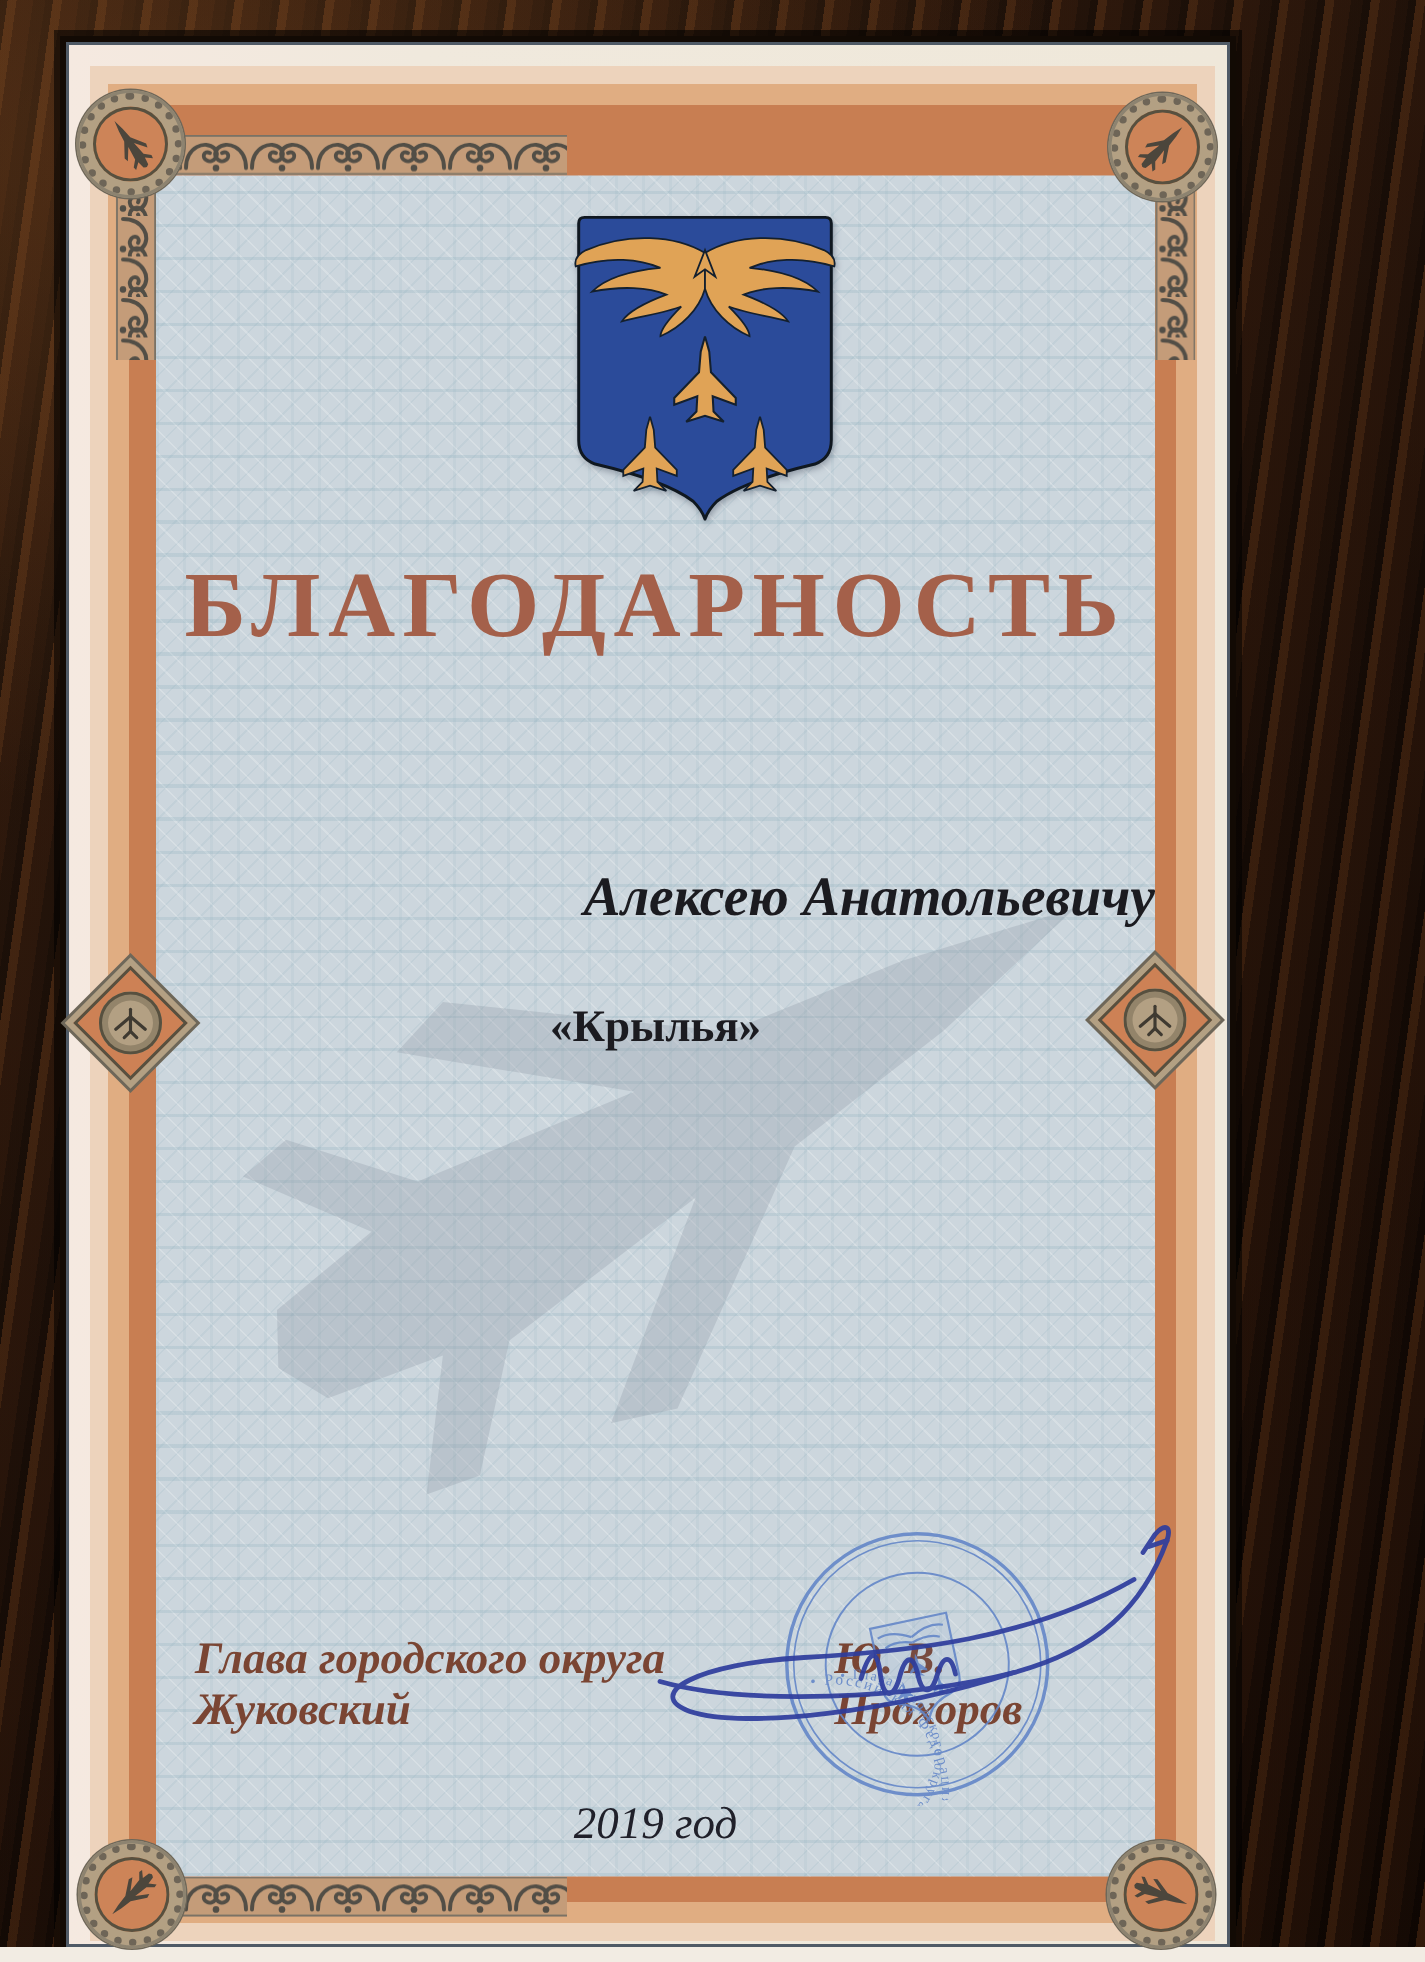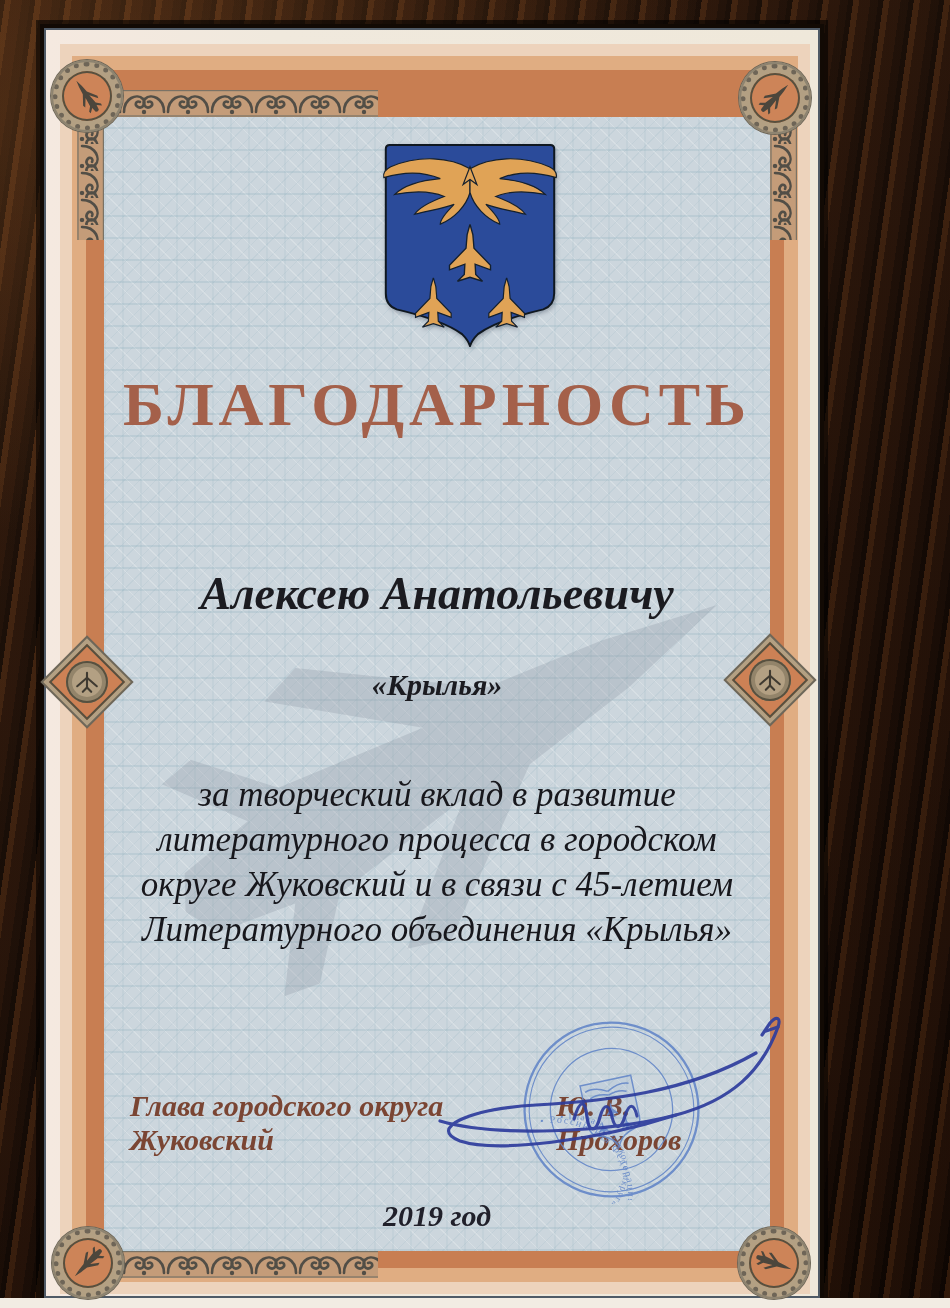--- a/index.html
+++ b/index.html
@@ -60,29 +60,29 @@
     transform:rotate(-30deg);opacity:.30;z-index:0;}
 
   
   .arms{position:absolute;left:271px;top:20px;width:190px;height:210px;z-index:2;
     filter:drop-shadow(1px 2px 2px rgba(40,50,70,.35));}
 
   
   .t{position:absolute;left:0;right:0;text-align:center;color:#1b1b20;z-index:2;}
   .title{top:252px;font-size:62px;font-weight:bold;letter-spacing:5px;color:#a4604a;}
   .recipient1{top:392px;font-size:48px;font-style:italic;font-weight:600;}
-  .recipient2{top:450px;font-size:46px;font-style:italic;font-weight:600;}
+  .recipient2{top:460px;font-size:37px;font-style:italic;font-weight:600;text-align:right;}
   .role1{top:514px;font-size:30px;font-style:italic;font-weight:bold;}
-  .role2{top:551px;font-size:30px;font-style:italic;font-weight:bold;}
+  .role2{top:551px;font-size:30px;font-weight:bold;}
   .body-lines{position:absolute;left:0;right:0;top:655px;text-align:center;z-index:2;
     font-size:35px;font-style:italic;line-height:45px;color:#17171c;}
   .sig-row{position:absolute;left:26px;right:24px;top:972px;display:flex;
     justify-content:space-between;z-index:2;
     font-size:30px;font-style:italic;font-weight:bold;color:#7a4533;}
-  .year{top:1082px;font-size:30px;font-style:italic;font-weight:700;color:#20202a;}
+  .year{top:1082px;font-size:30px;font-style:italic;font-weight:400;color:#20202a;}
 
   
   .seal{position:absolute;left:415px;top:900px;width:185px;height:185px;z-index:3;
     transform:rotate(-12deg);opacity:.9;}
   .signature{position:absolute;left:322px;top:884px;width:370px;height:190px;z-index:4;}
 </style>
 </head>
 <body>
 
 <svg width="0" height="0" style="position:absolute" aria-hidden="true">
@@ -213,26 +213,20 @@
           <use href="#jetup" x="72" y="88" width="46" height="60"></use>
           <use href="#jetup" x="38" y="142" width="40" height="52"></use>
           <use href="#jetup" x="112" y="142" width="40" height="52"></use>
         </g>
       </svg>
 
       <div class="t title">БЛАГОДАРНОСТЬ</div>
       <div class="t recipient2">Алексею Анатольевичу</div>
       <div class="t role2">«Крылья»</div>
 
-      <div class="body-lines">
-        <div>за творческий вклад в развитие</div>
-        <div>литературного процесса в городском</div>
-        <div>округе Жуковский и в связи с 45-летием</div>
-        <div>Литературного объединения «Крылья»</div>
-      </div>
 
       <div class="sig-row">
         <span>Глава городского округа Жуковский</span>
         <span>Ю. В. Прохоров</span>
       </div>
 
       <svg class="seal" viewBox="0 0 200 200">
         <defs>
           <path id="sealArcOuter" d="M 22,100 A 78,78 0 1 1 21.9,100" fill="none"></path>
           <path id="sealArcInner" d="M 44,100 A 56,56 0 1 1 43.9,100" fill="none"></path>

